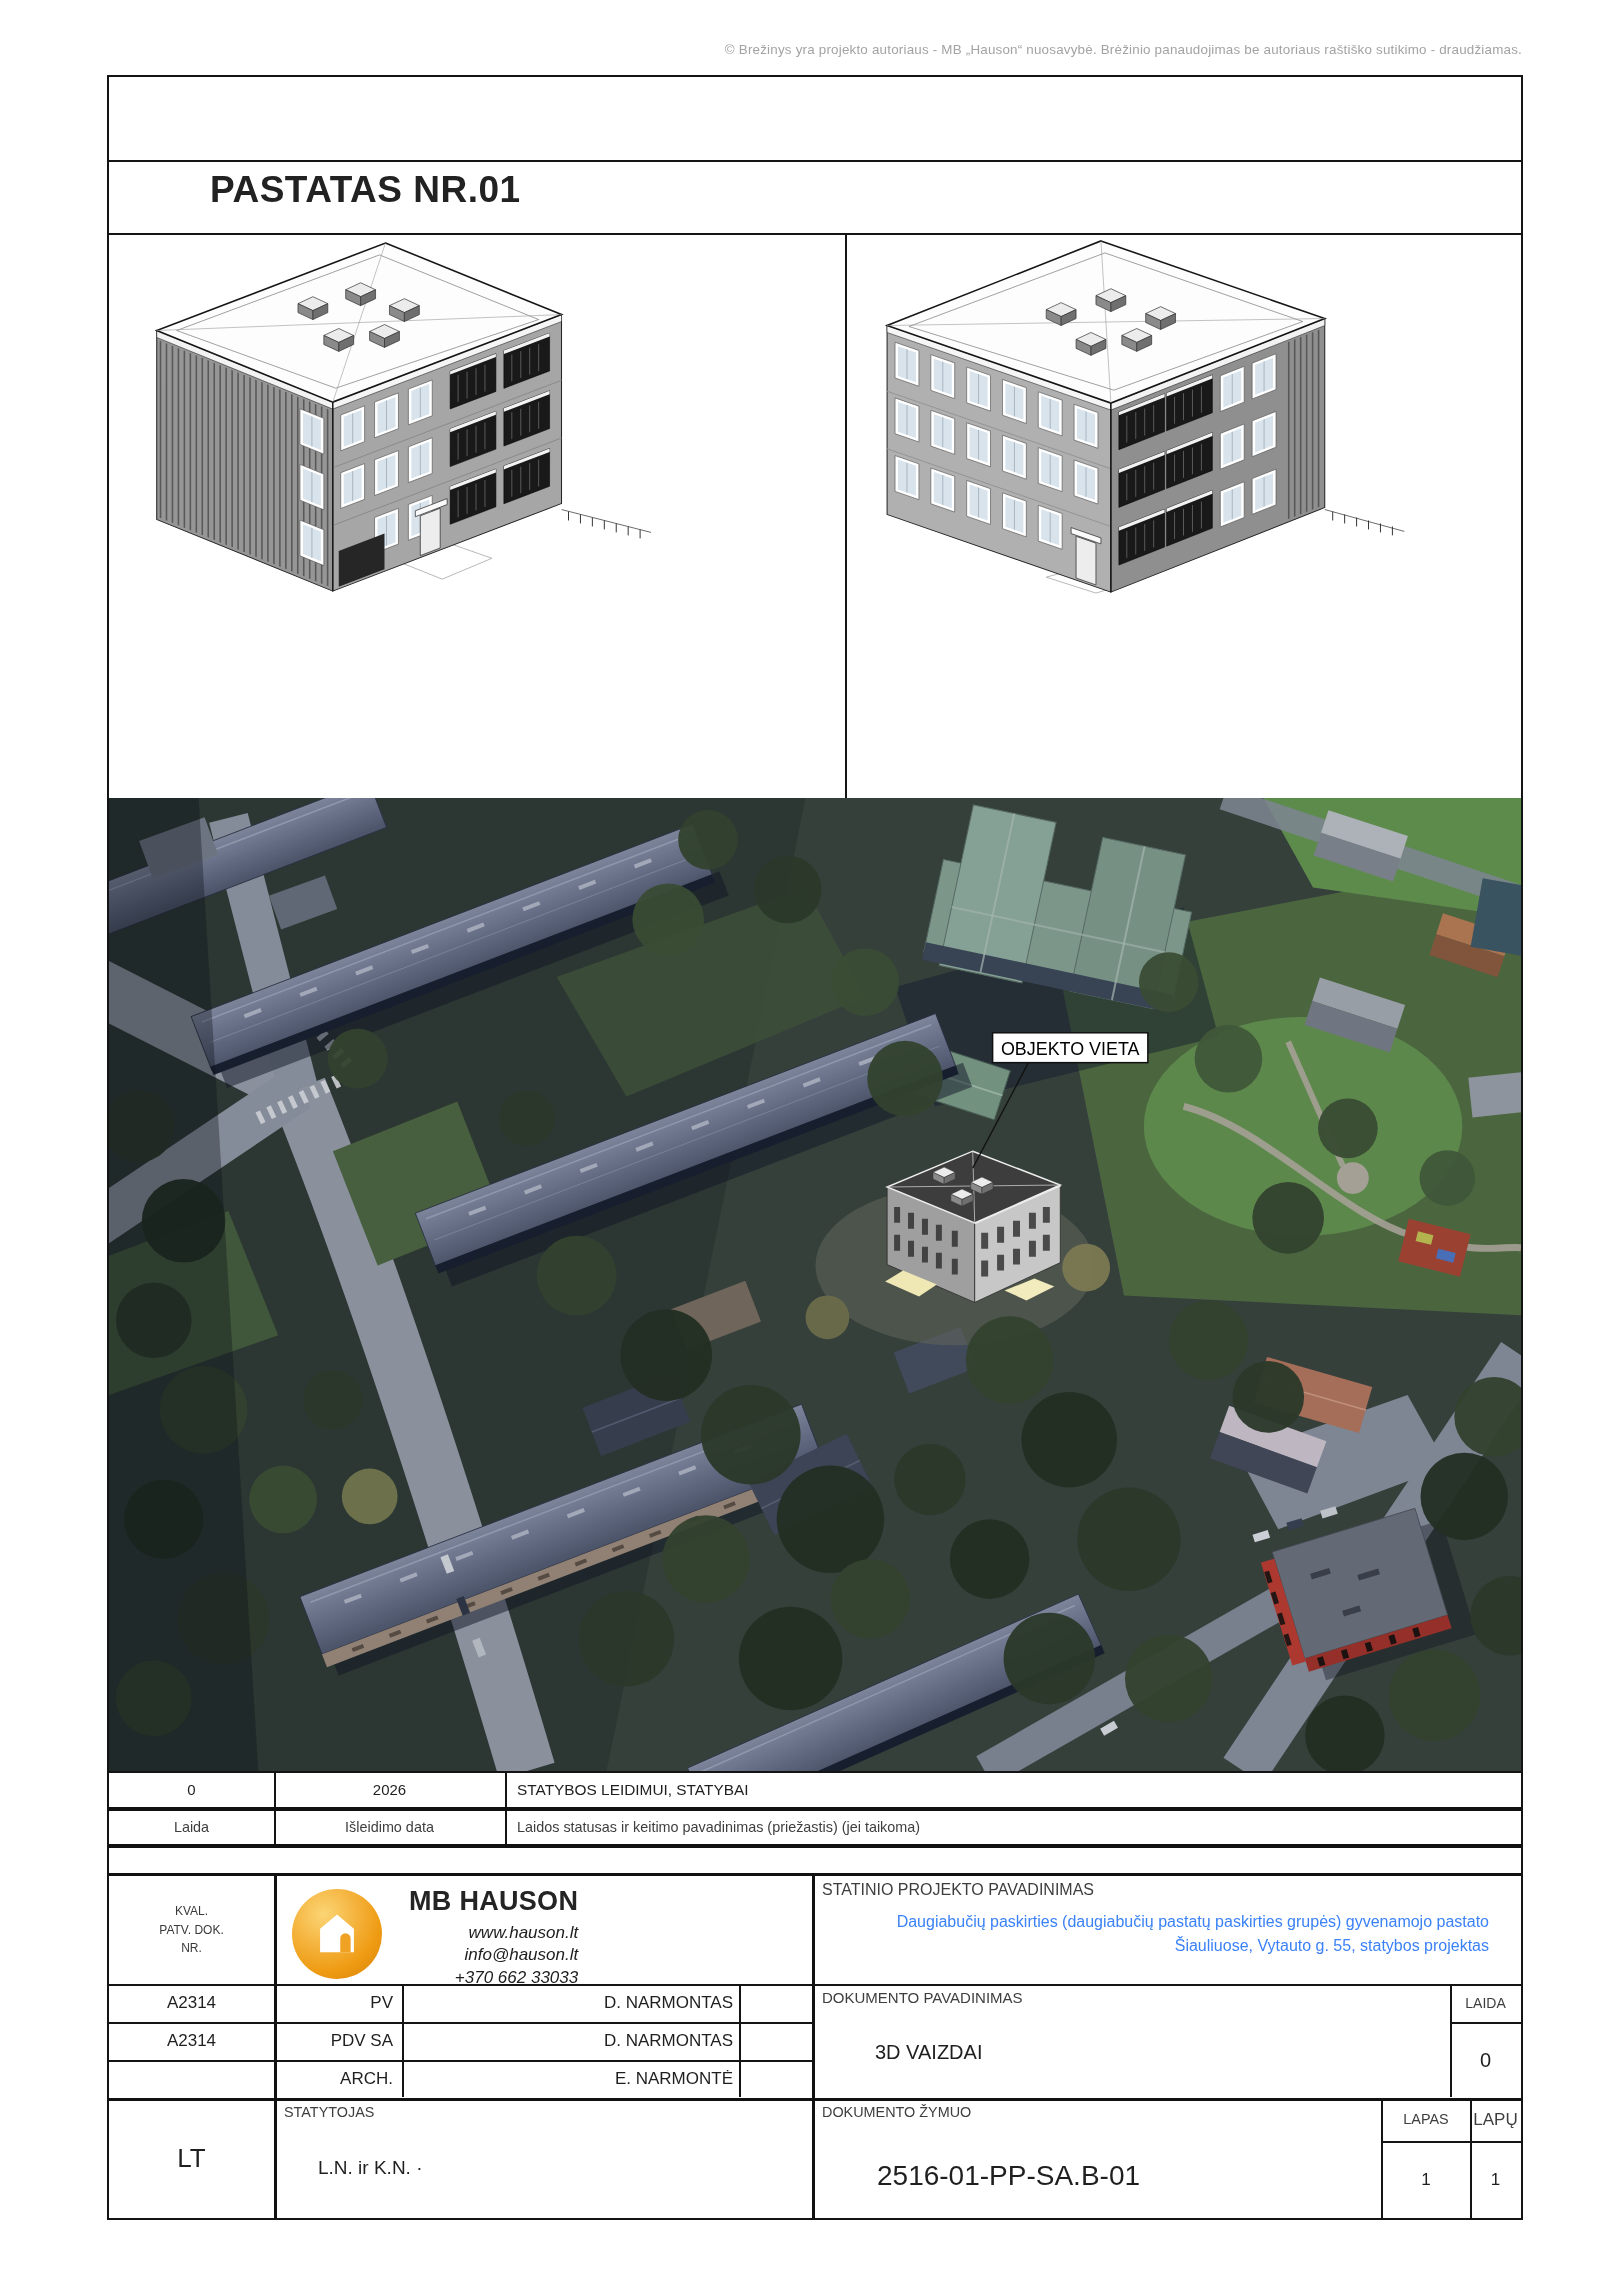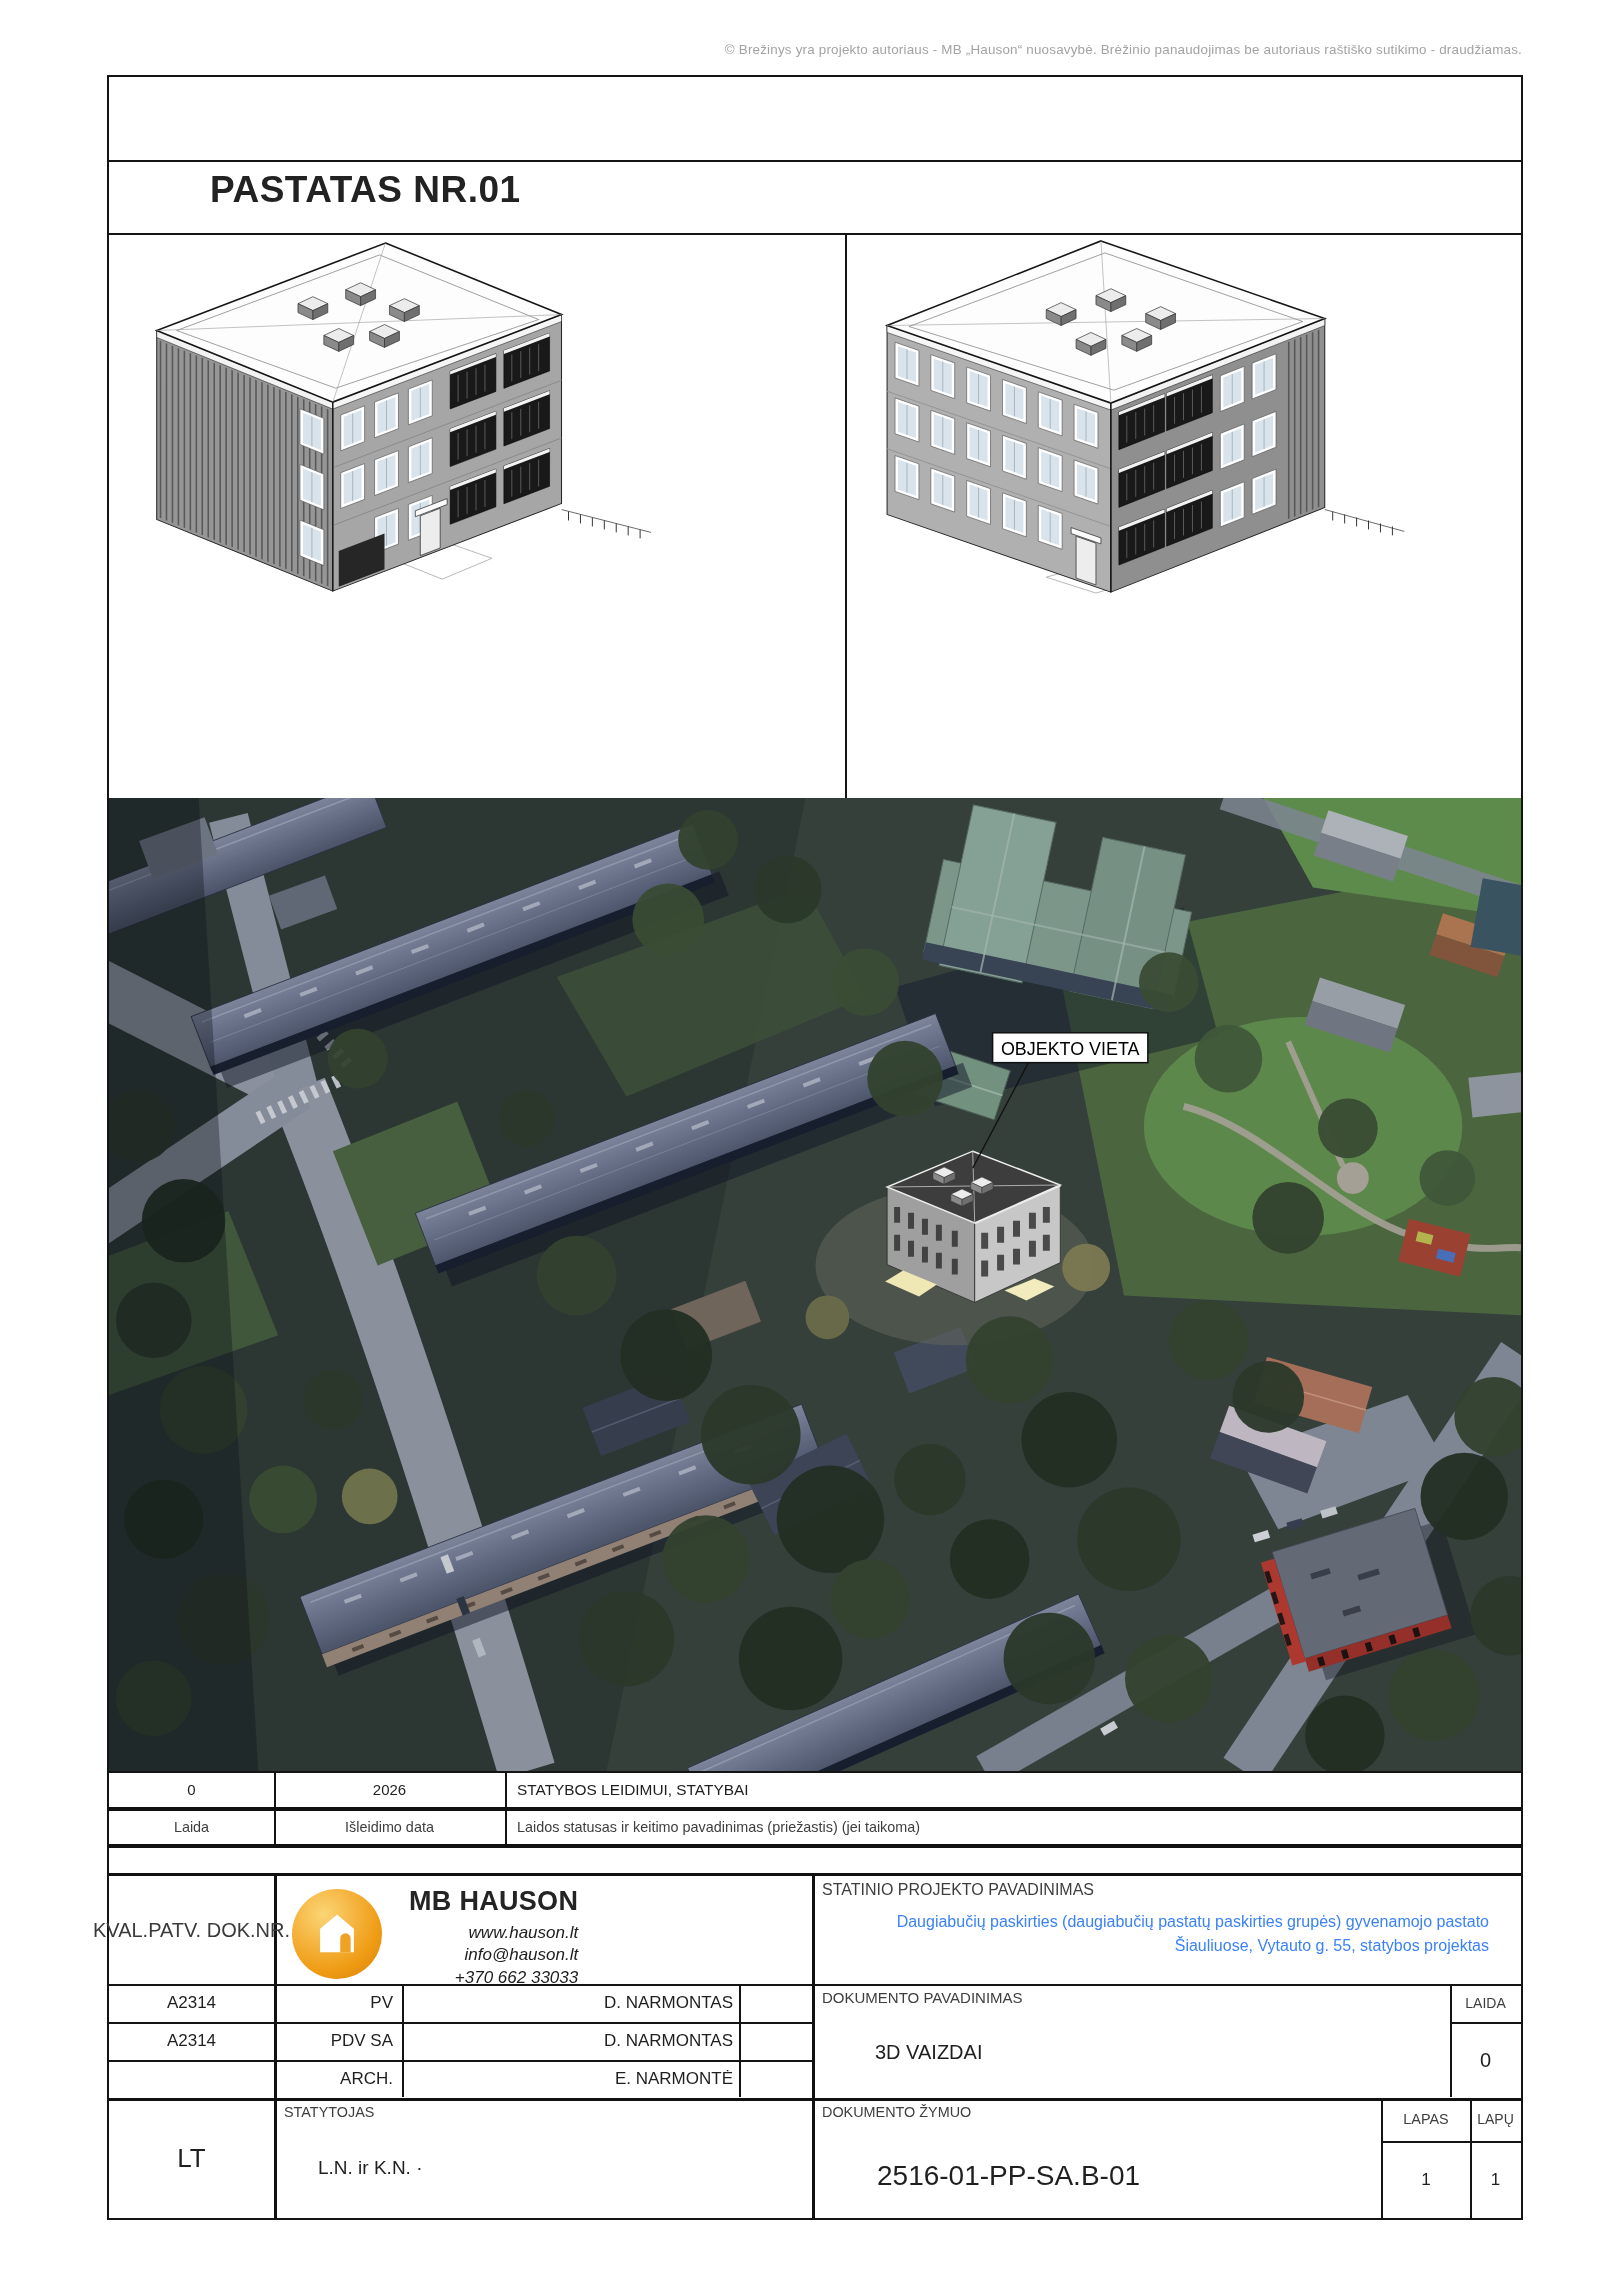--- a/index.html
+++ b/index.html
@@ -18,22 +18,22 @@
   .vl{position:absolute;top:0;background:#141414;width:1.5px;}
   .thick{background:#111;}
   .sheet-title{
     position:absolute;left:101px;top:92px;font-size:37px;font-weight:bold;color:#222;letter-spacing:0.5px;
   }
   .panel{position:absolute;overflow:hidden;}
   .photo{position:absolute;left:0;top:721px;width:1412px;height:973px;overflow:hidden;}
   .cell{position:absolute;white-space:nowrap;text-align:right;}
   .center{text-align:center;}
   .hdr{color:#3e3e3e;}
-  .kval{display:flex;flex-direction:row;justify-content:center;align-items:center;
-        font-size:20px;line-height:1.55;color:#3a3a3a;}
+  .kval{display:flex;flex-direction:column;justify-content:center;align-items:center;
+        font-size:12px;line-height:1.55;color:#3a3a3a;}
   .logo-circle{
     position:absolute;left:183px;top:1812px;width:90px;height:90px;border-radius:50%;
     background:radial-gradient(circle at 35% 28%, #fbd575 0%, #f4b13a 40%, #ef9c14 65%, #d87f06 100%);
     display:flex;align-items:center;justify-content:center;
   }
   .company-name{font-size:27px;font-weight:bold;color:#242424;margin-bottom:5px;letter-spacing:0.3px;}
   .company-line{font-size:17px;line-height:1.32;color:#1d1d1d;font-style:italic;}
   .proj-name{white-space:normal;width:642px;font-size:16px;line-height:1.5;color:#3b82f6;}
   svg text{font-family:"Liberation Sans", sans-serif;}
 </style>
@@ -515,18 +515,18 @@
     <div class="cell center hdr" style="left:1341px;top:1907px;width:71px;line-height:38px;font-size:14px">LAIDA</div>
     <div class="cell center" style="left:1341px;top:1945px;width:71px;line-height:76px;font-size:20px">0</div>
 
     <div class="cell center" style="left:0;top:2021px;width:165px;line-height:120px;font-size:26px">LT</div>
     <div class="cell hdr" style="left:175px;top:2027px;font-size:14.4px">STATYTOJAS</div>
     <div class="cell" style="left:209px;top:2080px;font-size:19px">L.N. ir K.N. ·</div>
     <div class="cell hdr" style="left:713px;top:2027px;font-size:14.4px">DOKUMENTO ŽYMUO</div>
     <div class="cell" style="left:768px;top:2083px;font-size:28px">2516-01-PP-SA.B-01</div>
     <div class="cell center hdr" style="left:1272px;top:2021px;width:90px;line-height:43px;font-size:14.4px">LAPAS</div>
     <div class="cell center" style="left:1272px;top:2064px;width:90px;line-height:78px;font-size:17px">1</div>
-    <div class="cell center hdr" style="left:1361px;top:2021px;width:51px;line-height:43px;font-size:14px">LAPŲ</div>
+    <div class="cell center hdr" style="left:1361px;top:2021px;width:51px;line-height:43px;font-size:17px">LAPŲ</div>
     <div class="cell center" style="left:1361px;top:2064px;width:51px;line-height:78px;font-size:17px">1</div>
   </div>
 
 </div>
 
 
 </body></html>

